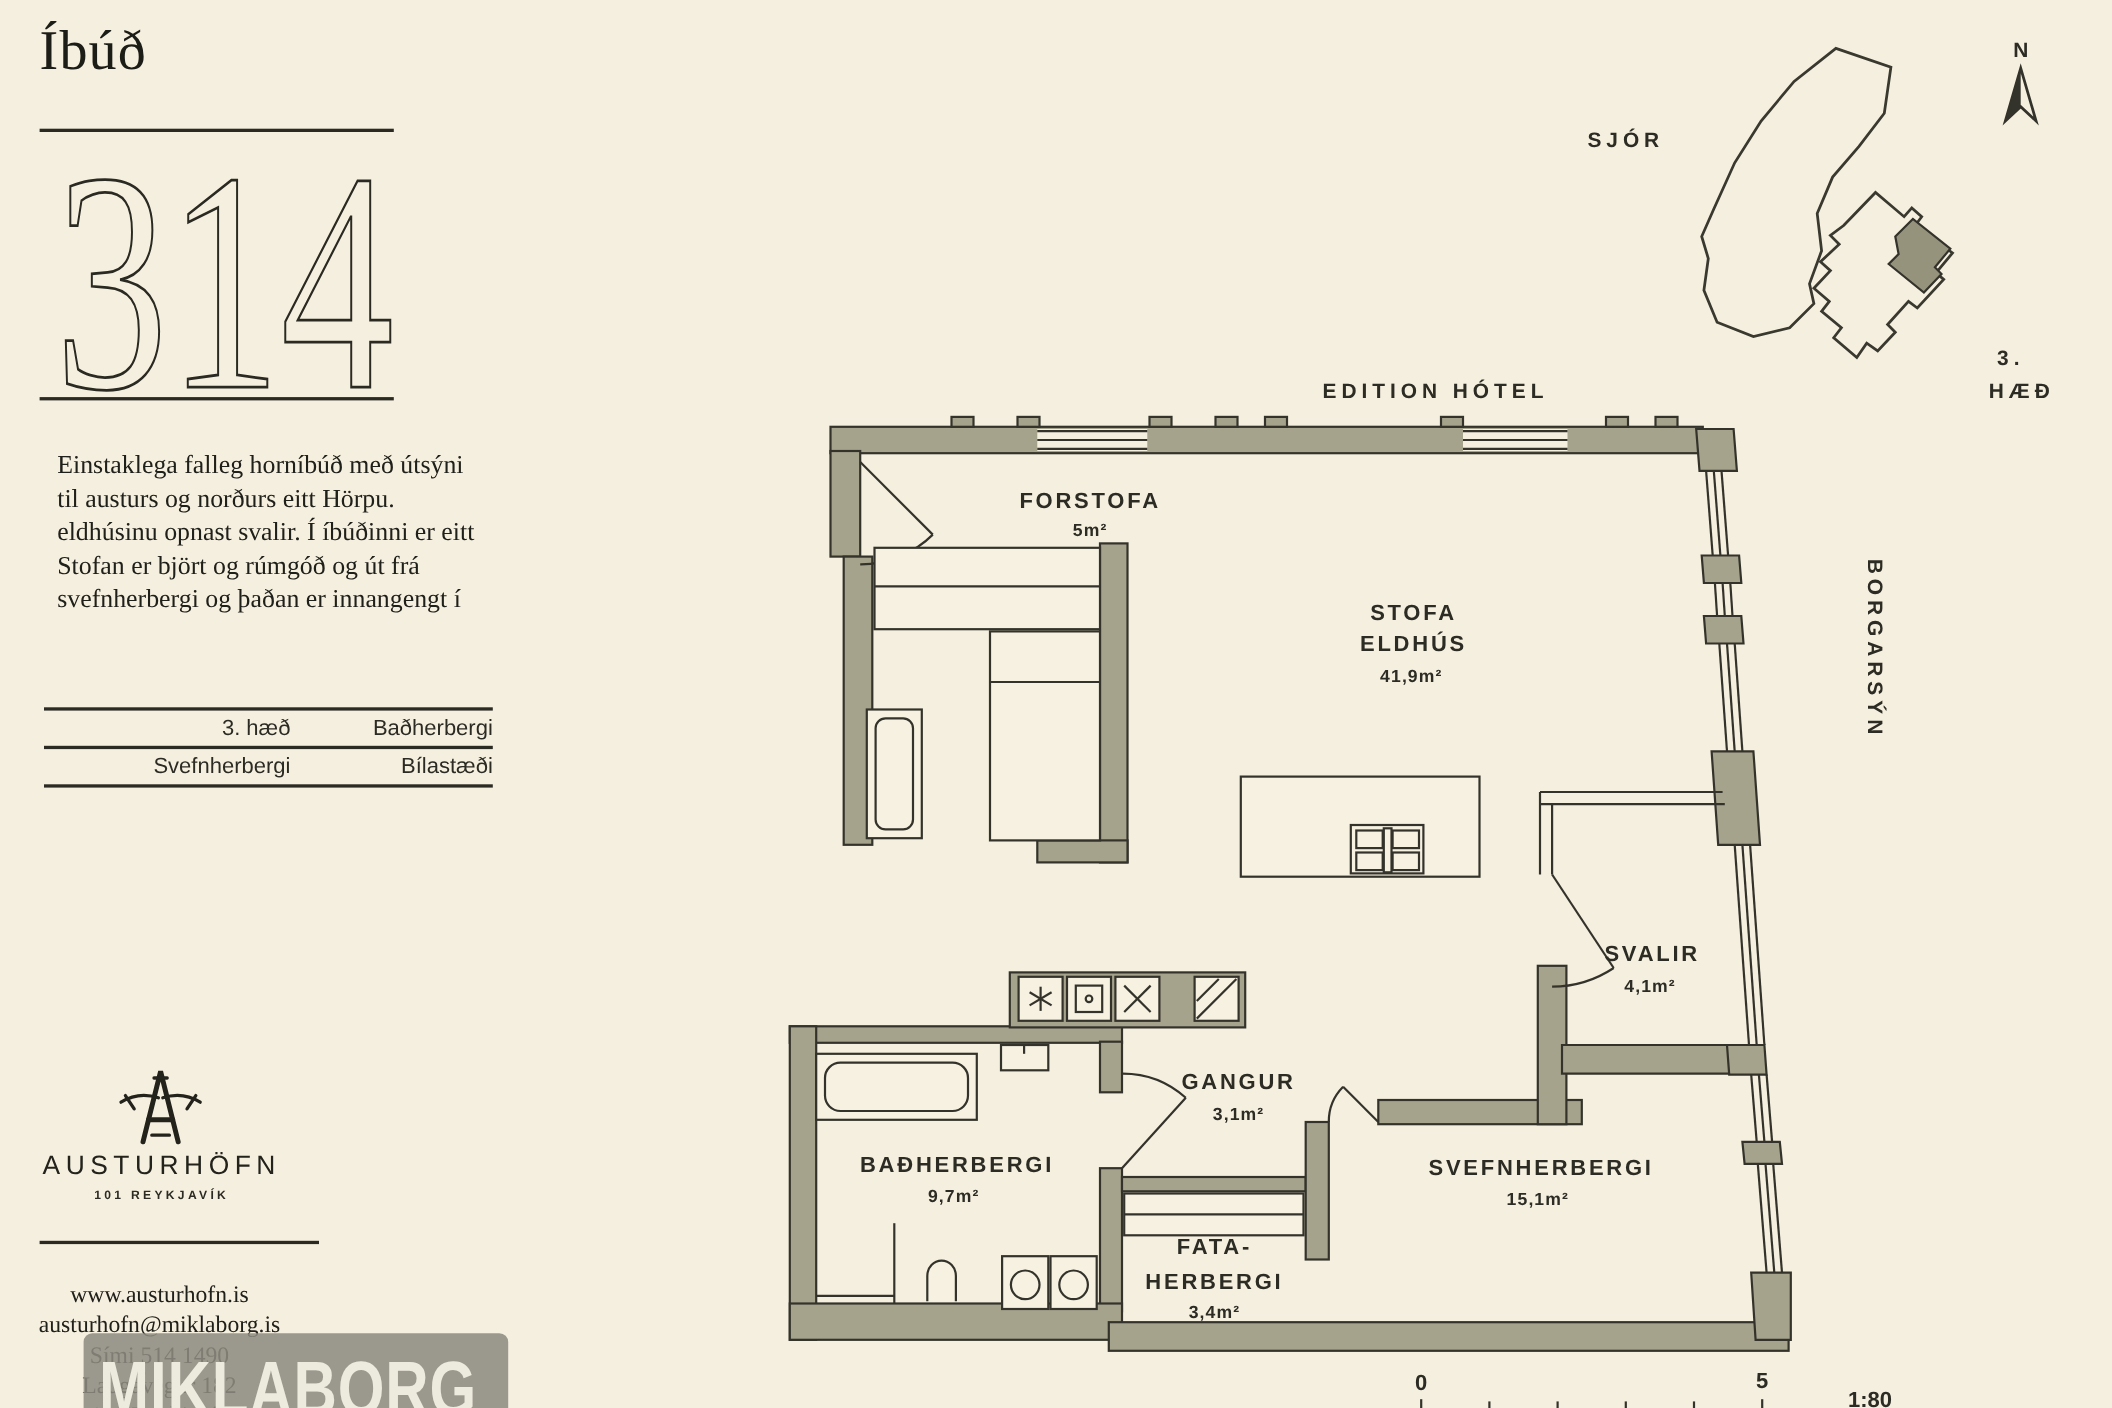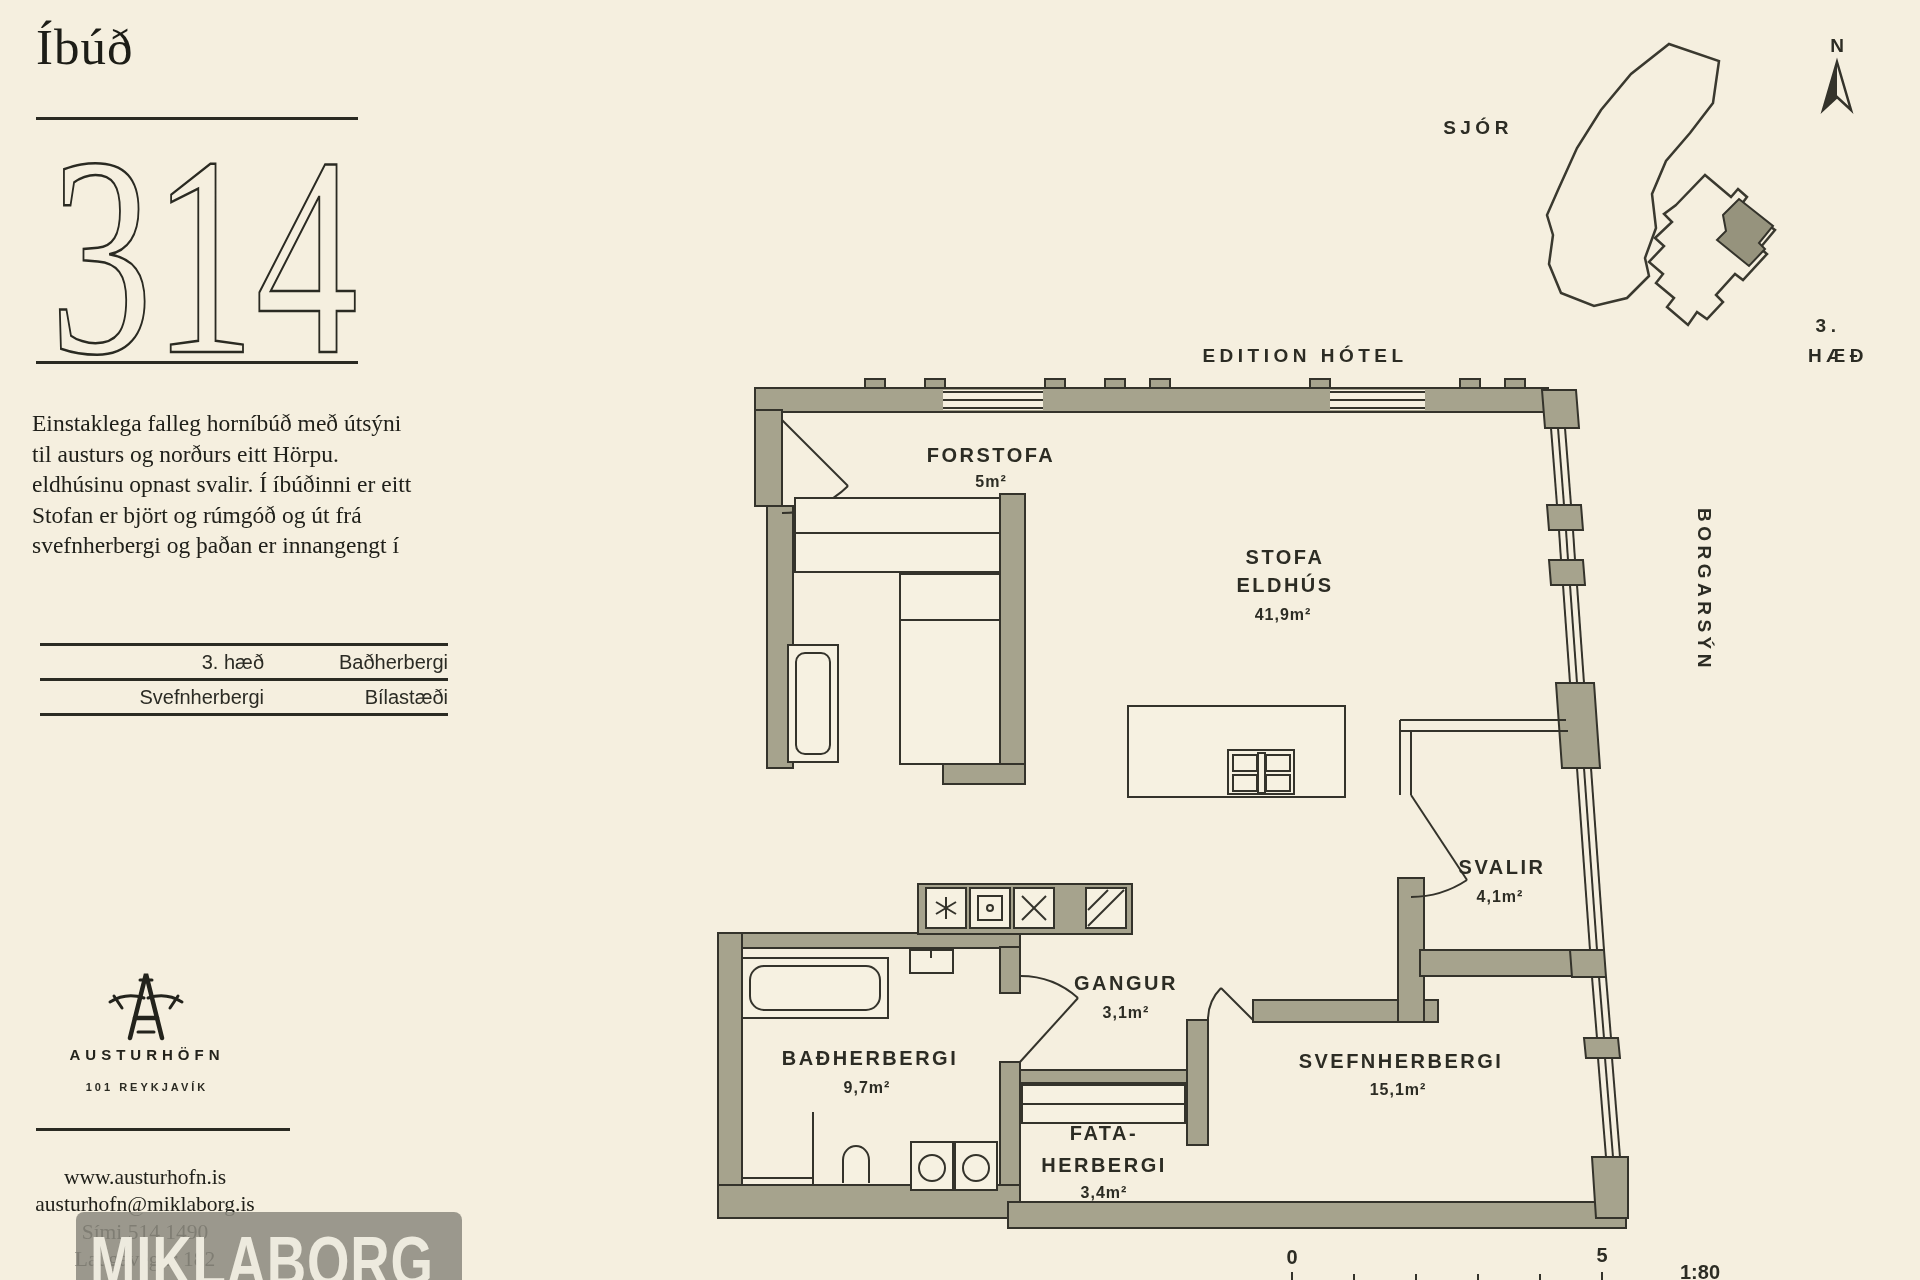--- a/index.html
+++ b/index.html
@@ -14,40 +14,40 @@
   #apt-title{
     left:36px;top:22px;
     font-family:"Liberation Serif",serif;
     font-size:51px;line-height:1;color:#1d1d17;letter-spacing:1px;
   }
   .rule{background:#2a2a22;height:3px;}
   #rule-title{left:36px;top:117px;width:322px;}
   #rule-number{left:36px;top:361px;width:322px;}
   #number-svg{left:30px;top:130px;}
   #apt-desc{
-    left:32px;top:408px;width:440px;
+    left:52px;top:408px;width:440px;
     font-family:"Liberation Serif",serif;
     font-size:23.5px;line-height:30.6px;color:#20201a;
   }
   #facts-table{
     left:40px;top:643px;width:408px;
     border-bottom:3px solid #2b2b23;
     font-size:20px;color:#2b2b24;
   }
   .facts-row{
     display:grid;grid-template-columns:224px 1fr;
     border-top:3px solid #2b2b23;
     height:32px;align-items:center;
   }
   .facts-cell{padding-left:6px;white-space:nowrap;text-align:right;}
   
   #brand-mark{left:100px;top:968px;}
   #brand-name{
     left:18px;top:1046px;width:258px;text-align:center;
-    font-size:15px;font-weight:700;letter-spacing:5px;color:#23231c;white-space:nowrap;
+    font-size:24px;font-weight:400;letter-spacing:5px;color:#23231c;white-space:nowrap;
   }
   #brand-sub{
     left:18px;top:1081px;width:258px;text-align:center;
     font-size:11px;font-weight:700;letter-spacing:3px;color:#2b2b23;
   }
   #rule-brand{left:36px;top:1128px;width:254px;}
   #contact{
     left:0px;top:1164px;width:290px;text-align:center;
     font-family:"Liberation Serif",serif;
     font-size:21.5px;line-height:27.4px;color:#20201a;

